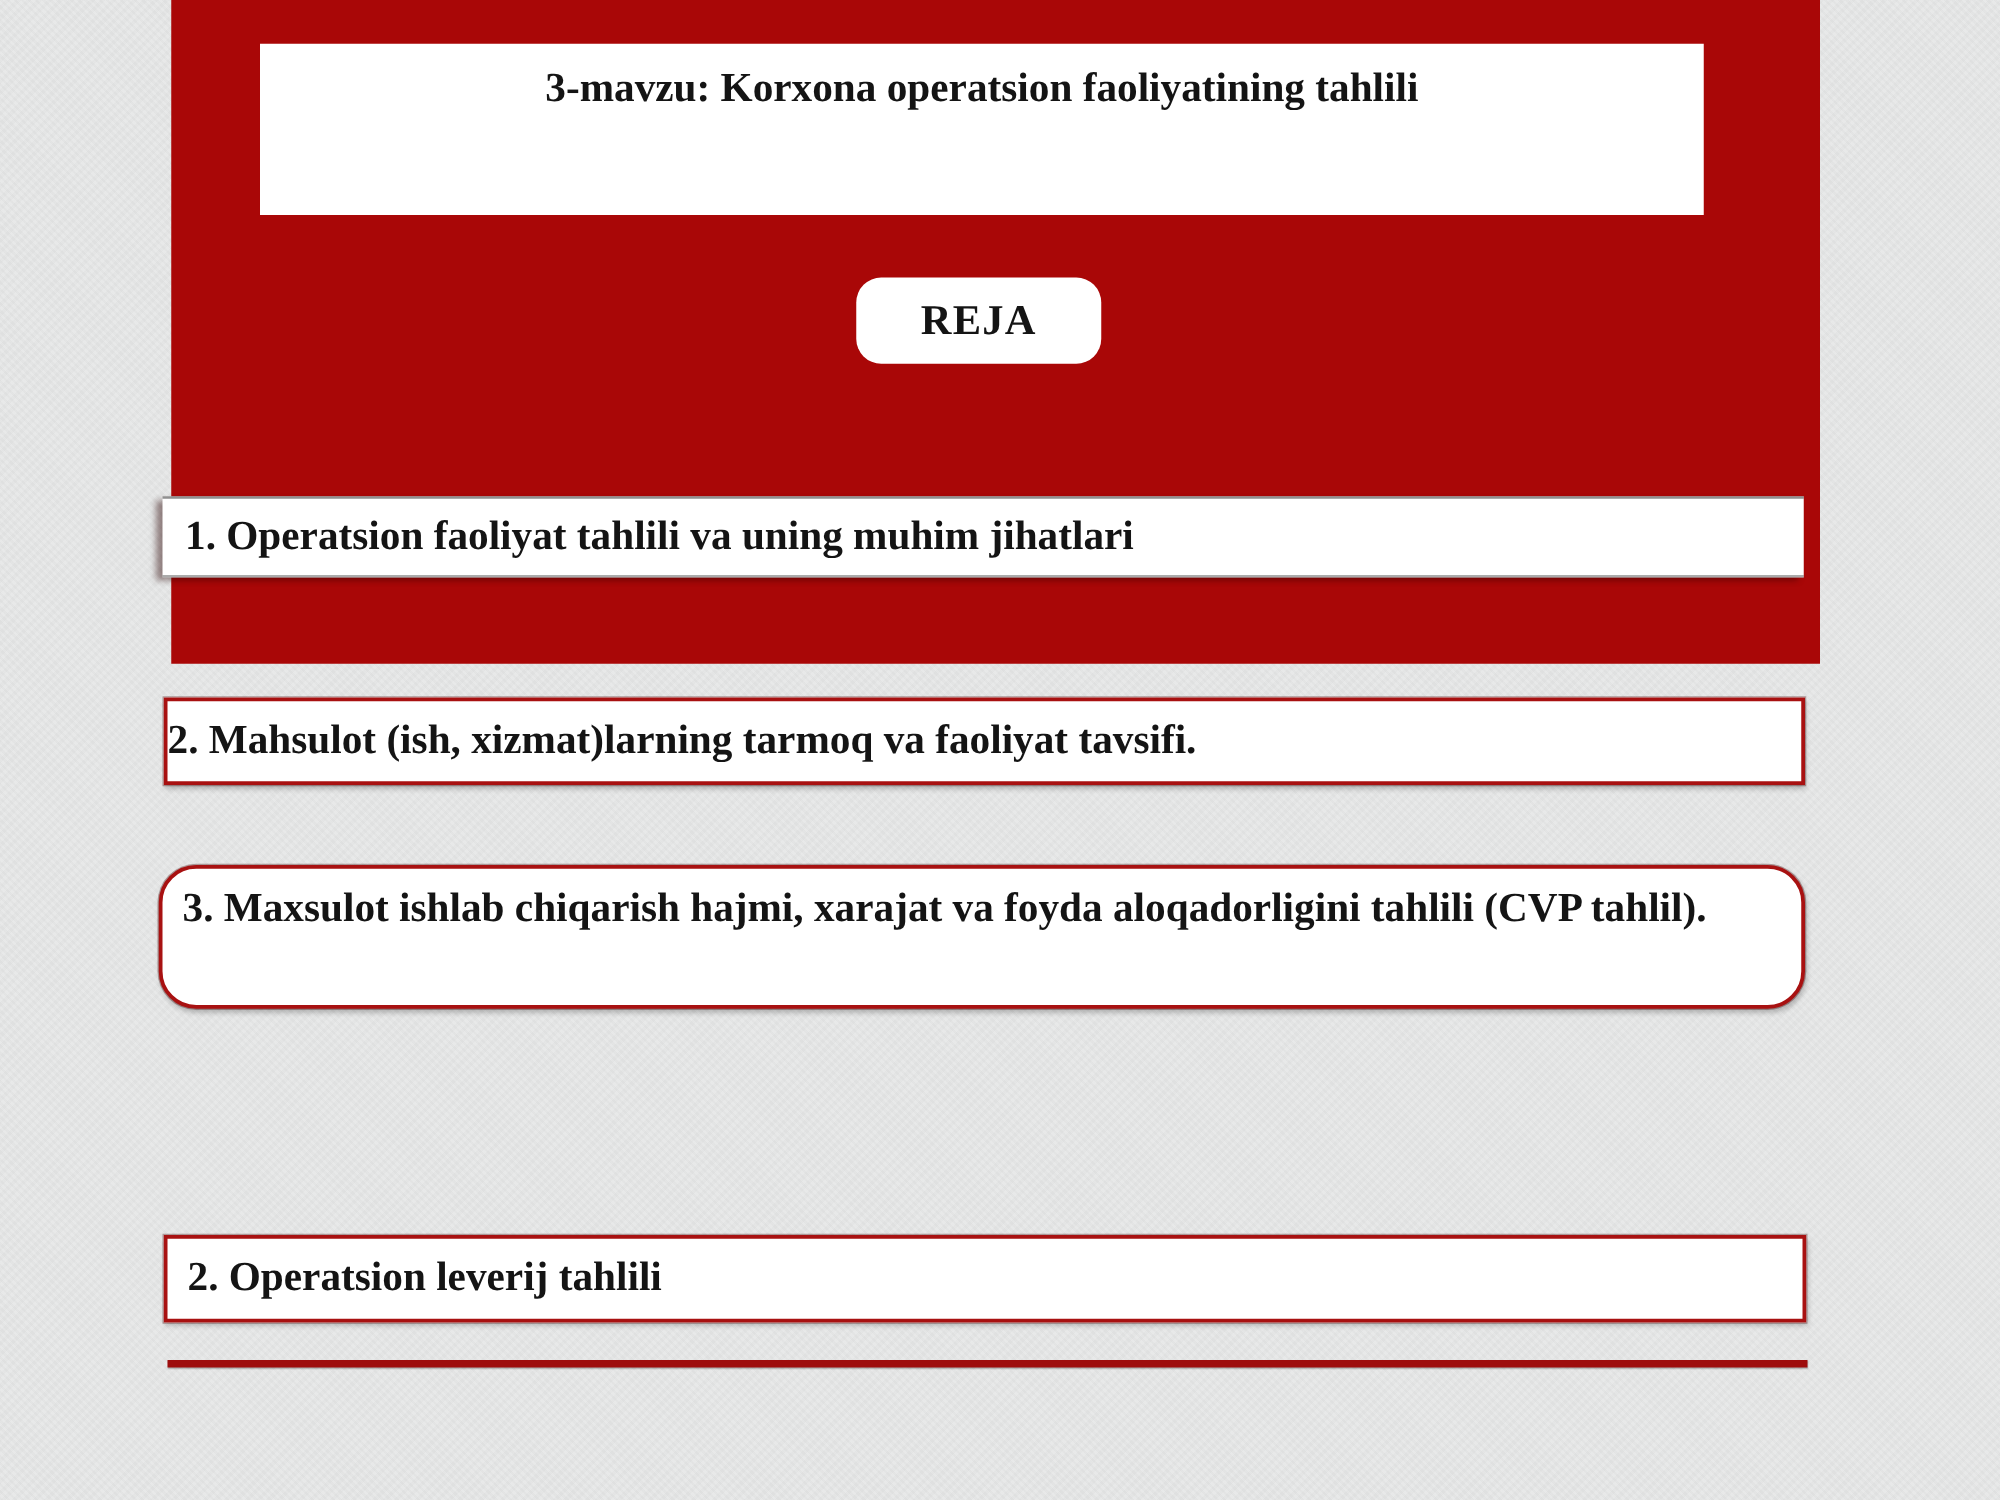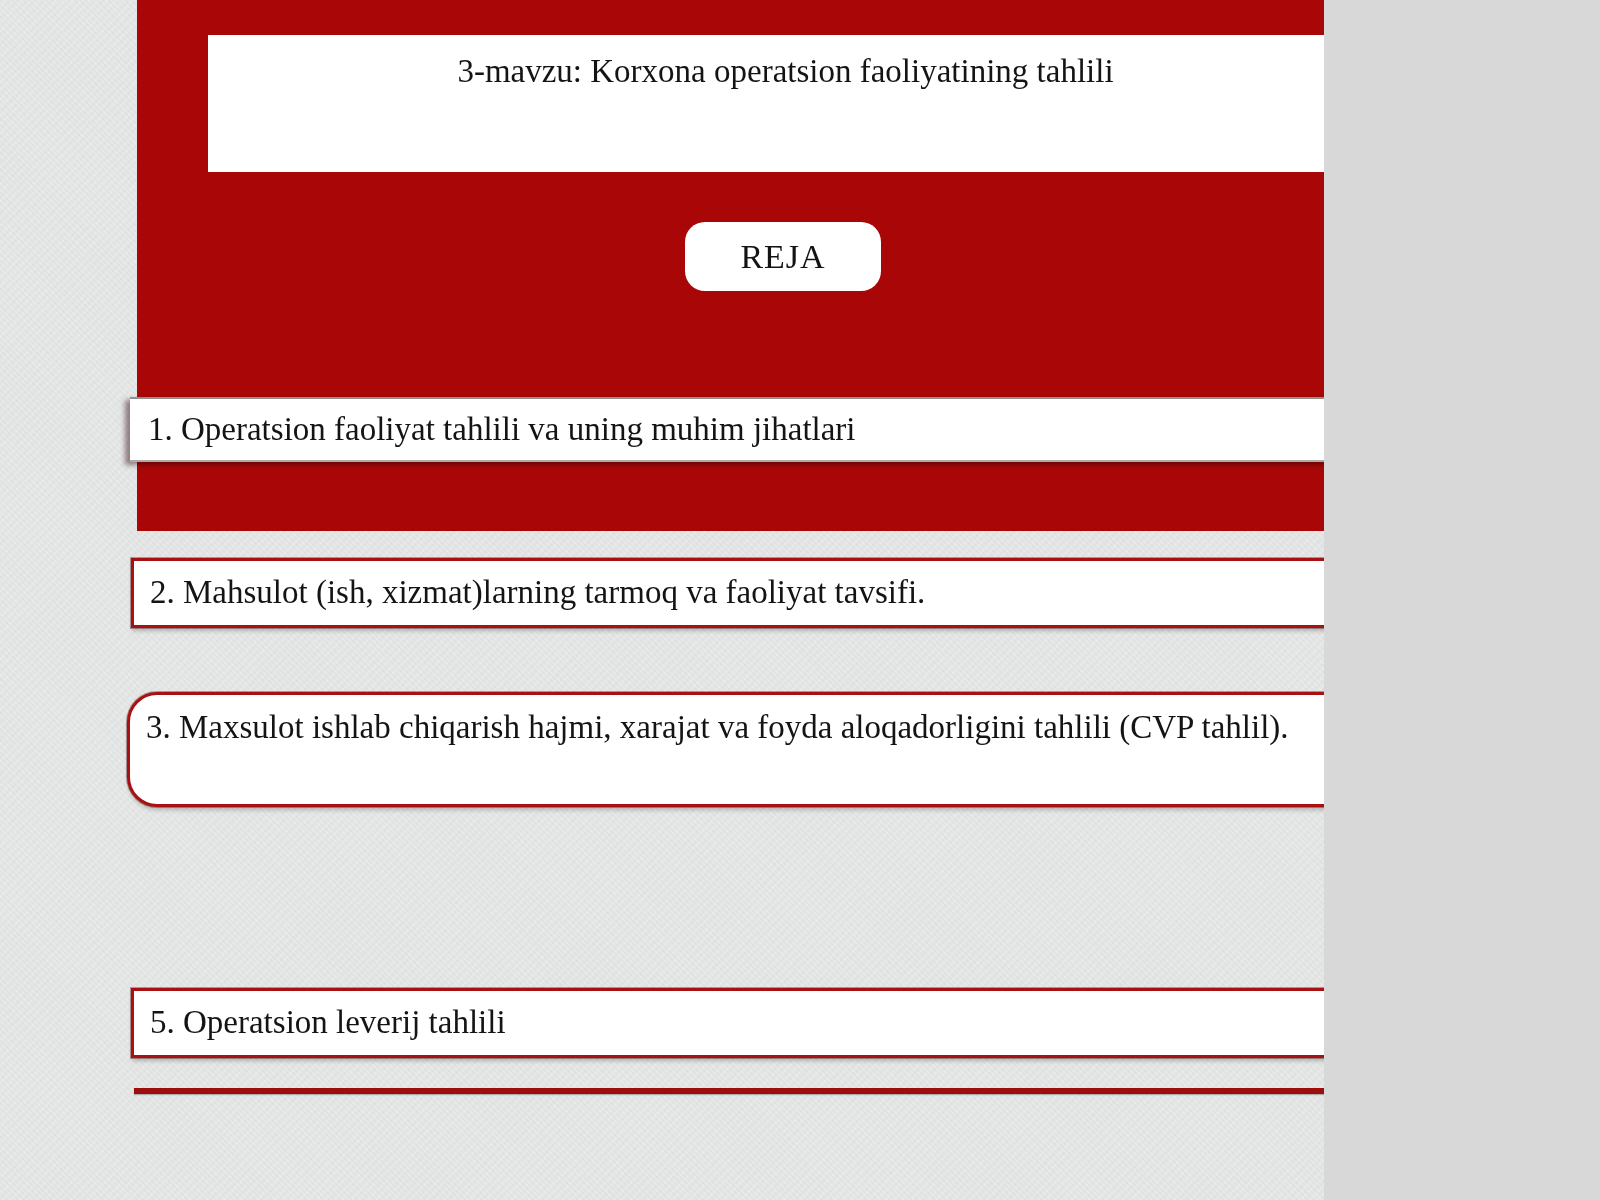--- a/index.html
+++ b/index.html
@@ -11,26 +11,27 @@
     --text-black:#141414;
   }
   *{margin:0;padding:0;box-sizing:border-box;}
   html,body{width:1600px;height:1200px;overflow:hidden;}
   body{
     font-family:"Liberation Serif","DejaVu Serif",serif;
     background:#d8d8d8;
   }
   .slide{
     position:relative;
-    width:1324px;height:1200px;
+    width:1600px;height:1200px;
     background:
       repeating-linear-gradient(45deg, rgba(0,0,0,0.018) 0 2px, rgba(255,255,255,0.02) 2px 4px),
       repeating-linear-gradient(-45deg, rgba(0,0,0,0.014) 0 3px, rgba(255,255,255,0.03) 3px 6px),
       var(--background-gray);
     overflow:hidden;
+    font-weight:bold;
   }
   .banner{
     position:absolute;
     left:137px;top:0;
     width:1319px;height:531px;
     background:var(--banner-red);
   }
   .title-box{
     position:absolute;
     left:208px;top:35px;
@@ -73,21 +74,21 @@
     box-shadow:-5px 3px 5px rgba(40,0,0,0.45);
   }
   .bordered{
     border:3px solid var(--box-border-red);
     box-shadow:0 0 0 1px rgba(70,10,10,0.35), 1px 3px 4px rgba(0,0,0,0.22);
   }
   .item-2{
     left:131px;top:558px;
     width:1313px;height:70px;
     display:flex;align-items:center;
-    padding-left:16px;padding-right:20px;
+    padding-right:20px;
   }
   .item-3{
     left:127px;top:692px;
     width:1317px;height:115px;
     padding:10px 36px 0 16px;
     border-radius:30px;
   }
   .item-4{
     left:131px;top:822px;
     width:1314px;height:115px;
@@ -129,18 +130,18 @@
   <div class="plan-item bordered item-2">
     <span class="item-text">2. Mahsulot (ish, xizmat)larning tarmoq va faoliyat tavsifi.</span>
   </div>
 
   <div class="plan-item bordered item-3">
     <span class="item-text">3. Maxsulot ishlab chiqarish hajmi, xarajat va foyda aloqadorligini tahlili (CVP tahlil).</span>
   </div>
 
 
   <div class="plan-item bordered item-5">
-    <span class="item-text">5. Operatsion leverij tahlili</span>
+    <span class="item-text">2. Operatsion leverij tahlili</span>
   </div>
 
   <div class="bottom-rule"></div>
 
 </div>
 
 </body></html>

